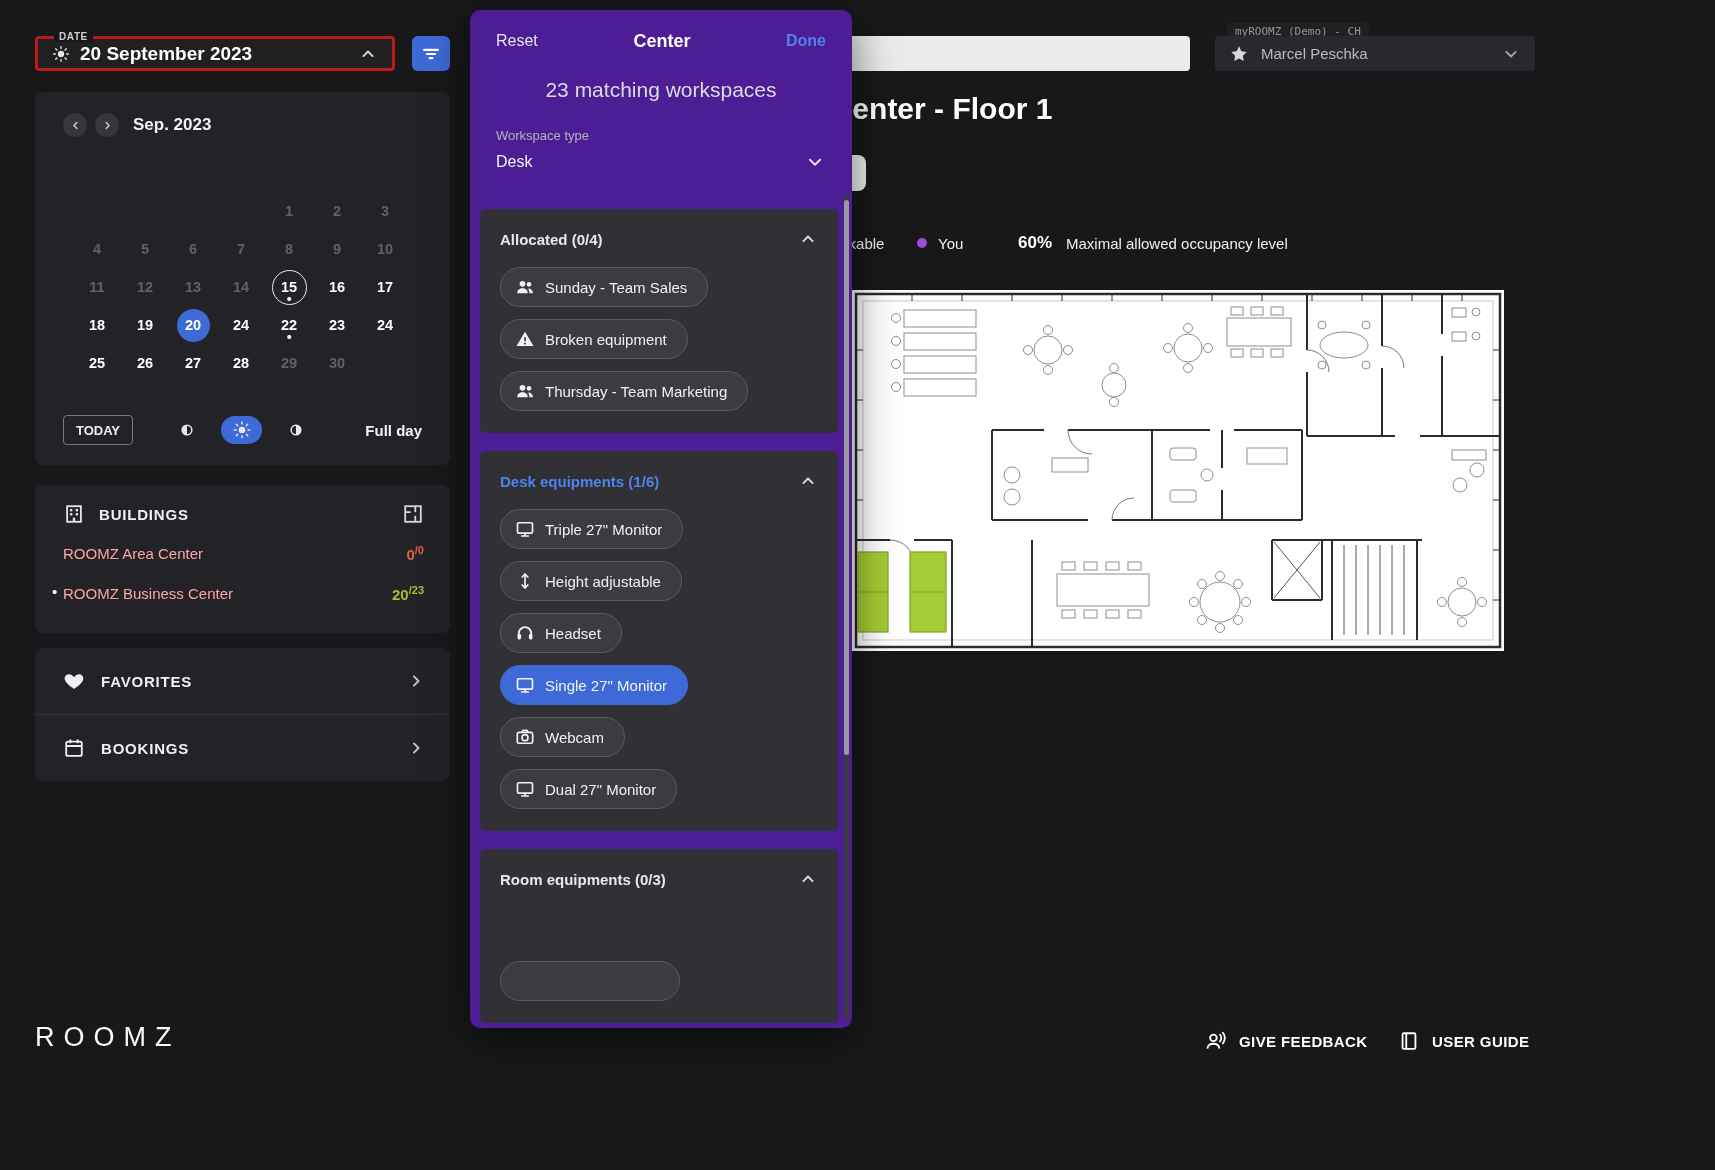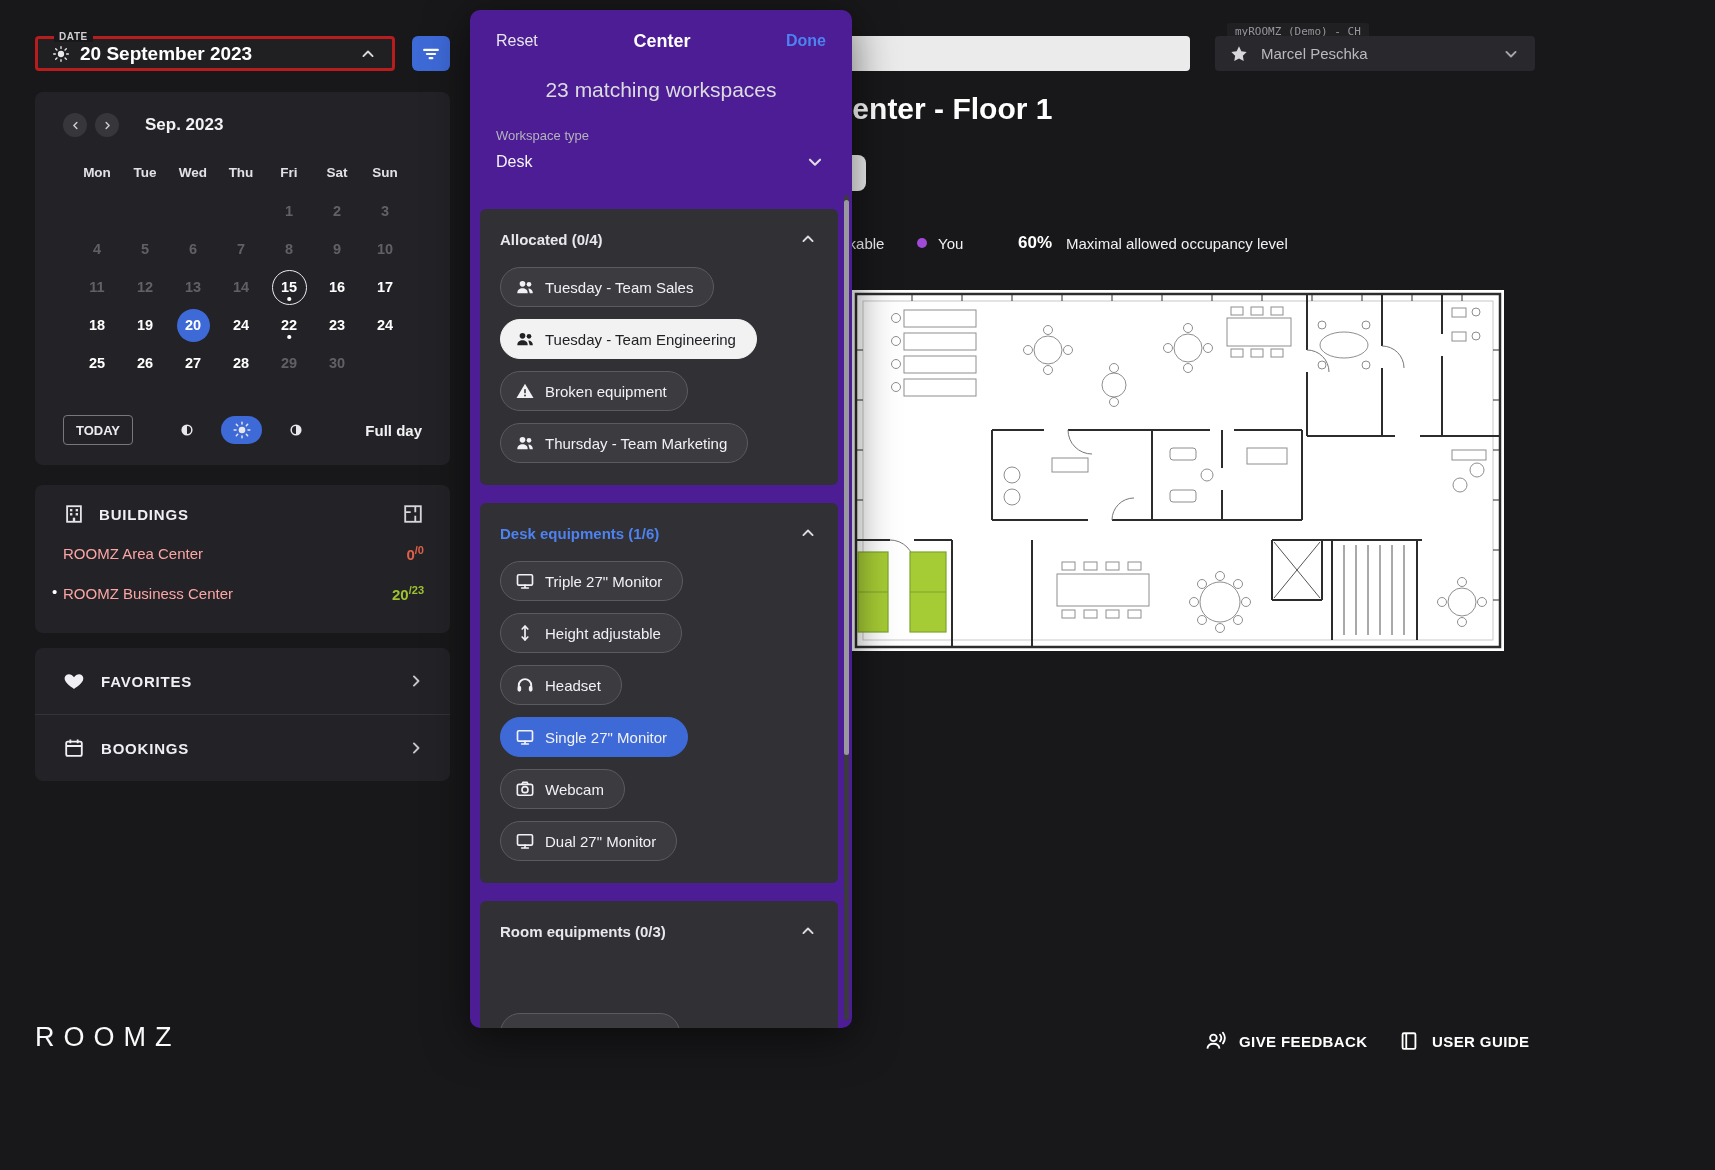--- a/index.html
+++ b/index.html
@@ -20,21 +20,21 @@
               border-radius:6px;display:flex;align-items:center;justify-content:center;cursor:pointer;padding:0;}
   .filter-btn svg{width:22px;height:22px;color:#fff;}
 
   
   .panel{background:#232327;border-radius:8px;}
   .cal{left:35px;top:92px;width:415px;height:373px;}
   .cal-head{display:flex;align-items:center;padding:21px 0 0 28px;gap:8px;}
   .nav-btn{width:24px;height:24px;border-radius:50%;background:#37373b;border:none;color:#cfcfd3;
            display:flex;align-items:center;justify-content:center;padding:0;cursor:pointer;}
   .nav-btn svg{width:13px;height:13px;}
-  .cal-month{margin-left:18px;font-size:17px;font-weight:700;color:#f2f2f4;}
+  .cal-month{margin-left:6px;font-size:17px;font-weight:700;color:#f2f2f4;}
   .cal-weekdays{position:absolute;left:38px;top:66px;width:336px;height:28px;display:grid;grid-template-columns:repeat(7,48px);}
   .wd{display:flex;align-items:center;justify-content:center;font-size:13.5px;font-weight:700;color:#e2e2e6;}
   .cal-days{position:absolute;left:38px;top:100px;width:336px;display:grid;grid-template-columns:repeat(7,48px);grid-auto-rows:38px;}
   .cal-cell{display:flex;align-items:center;justify-content:center;}
   .day{position:relative;width:33px;height:33px;border-radius:50%;display:flex;align-items:center;
        justify-content:center;font-size:14.5px;font-weight:700;color:#fff;}
   .day.dim{color:#606066;}
   .day.selected{background:var(--accent,#3e6ad8);}
   .day.today{border:1.5px solid #ececf0;}
   .day-dot{position:absolute;bottom:3px;left:50%;transform:translateX(-50%);width:3.5px;height:3.5px;border-radius:50%;background:#fff;}
@@ -154,29 +154,20 @@
             <path d="M14.5 6.5 9 12l5.5 5.5" fill="none" stroke="currentColor" stroke-width="2.6" stroke-linecap="round" stroke-linejoin="round"></path>
           </svg>
         </button>
       <button class="nav-btn">
           <svg viewBox="0 0 24 24">
             <path d="M9.5 6.5 15 12l-5.5 5.5" fill="none" stroke="currentColor" stroke-width="2.6" stroke-linecap="round" stroke-linejoin="round"></path>
           </svg>
         </button>
       <span class="cal-month">Sep. 2023</span>
     </div>
-    <div class="cal-weekdays" id="cal-weekdays">
-        <div class="wd">Mon</div>
-        <div class="wd">Tue</div>
-        <div class="wd">Wed</div>
-        <div class="wd">Thu</div>
-        <div class="wd">Fri</div>
-        <div class="wd">Sat</div>
-        <div class="wd">Sun</div>
-      </div>
     <div class="cal-days" id="cal-days">
         <div class="cal-cell"></div>
         <div class="cal-cell"></div>
         <div class="cal-cell"></div>
         <div class="cal-cell"></div>
         <div class="cal-cell">
           <div class="day dim">1</div>
         </div>
         <div class="cal-cell">
           <div class="day dim">2</div>
@@ -510,30 +501,21 @@
             </svg>
           </div>
           <div class="pills">
             <div class="pill">
               <svg class="picon" viewBox="0 0 24 24">
                 <circle cx="9" cy="8.2" r="3.4" fill="currentColor"></circle>
                 <path d="M2.8 18.6c0-3.2 2.8-5.2 6.2-5.2s6.2 2 6.2 5.2v.9H2.8z" fill="currentColor"></path>
                 <circle cx="16.8" cy="8.8" r="2.8" fill="currentColor"></circle>
                 <path d="M16 13.7c3 .1 5.3 2 5.3 4.9v.9h-3.6z" fill="currentColor"></path>
               </svg>
-              <span class="pill-label">Tuesday - Team Sales</span>
-            </div>
-            <div class="pill light">
-              <svg class="picon" viewBox="0 0 24 24">
-                <circle cx="9" cy="8.2" r="3.4" fill="currentColor"></circle>
-                <path d="M2.8 18.6c0-3.2 2.8-5.2 6.2-5.2s6.2 2 6.2 5.2v.9H2.8z" fill="currentColor"></path>
-                <circle cx="16.8" cy="8.8" r="2.8" fill="currentColor"></circle>
-                <path d="M16 13.7c3 .1 5.3 2 5.3 4.9v.9h-3.6z" fill="currentColor"></path>
-              </svg>
-              <span class="pill-label">Tuesday - Team Engineering</span>
+              <span class="pill-label">Sunday - Team Sales</span>
             </div>
             <div class="pill">
               <svg class="picon" viewBox="0 0 24 24">
                 <path d="M12 3.2 22.2 20.4H1.8z" fill="currentColor"></path>
                 <rect x="11" y="9.5" width="2" height="5.2" rx="1" fill="#3b3b40"></rect>
                 <circle cx="12" cy="17.3" r="1.2" fill="#3b3b40"></circle>
               </svg>
               <span class="pill-label">Broken equipment</span>
             </div>
             <div class="pill">

